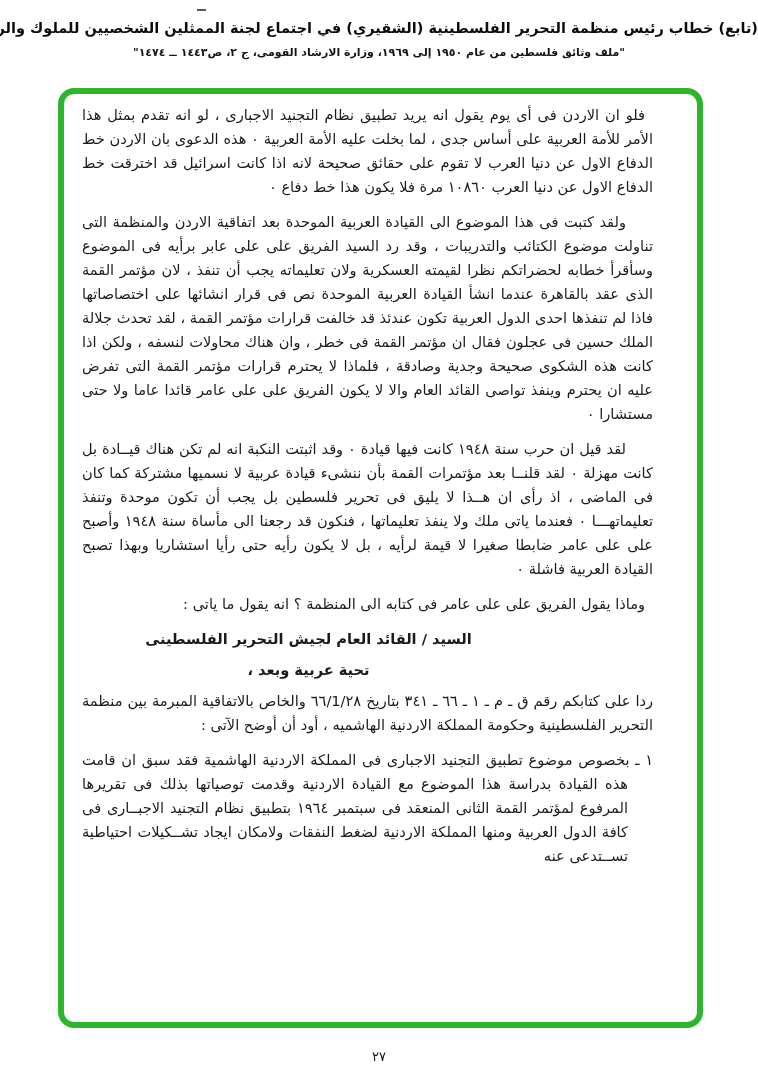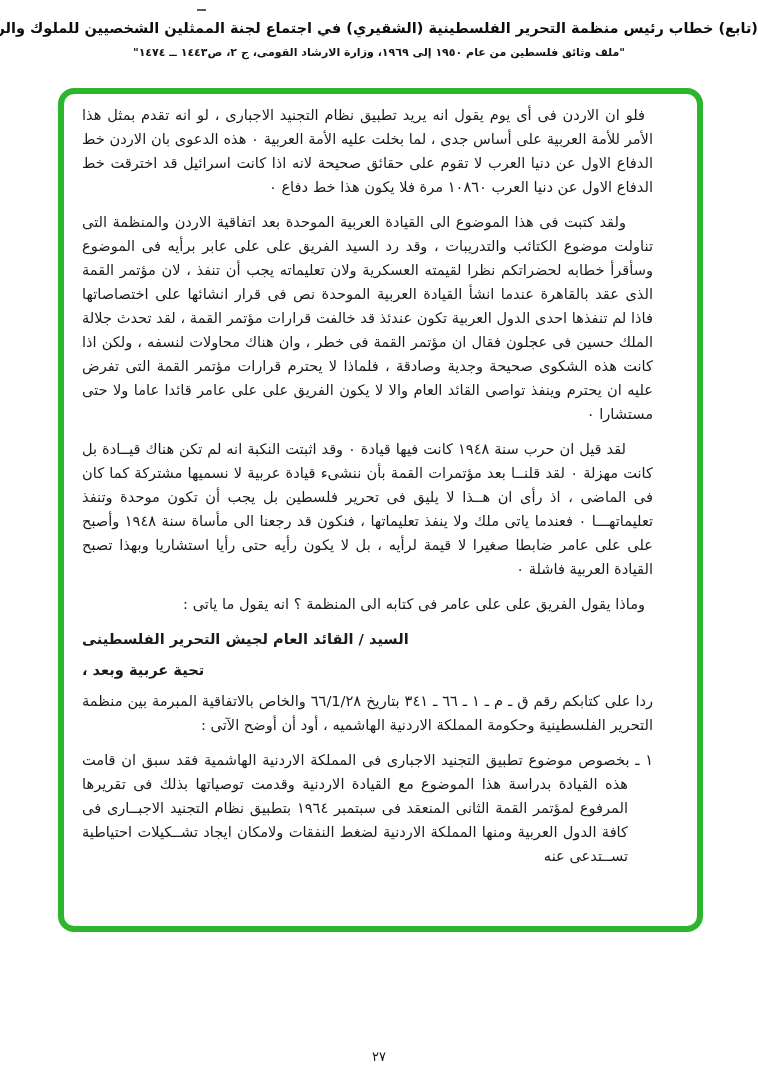--- a/index.html
+++ b/index.html
@@ -40,36 +40,36 @@
     font-size: 11px;
     font-weight: bold;
     white-space: nowrap;
     color: #151515;
   }
   .green-box {
     position: absolute;
     top: 88px;
     left: 58px;
     width: 645px;
-    height: 844px;
+    height: 940px;
     box-sizing: border-box;
     border: 6px solid #2db52d;
     border-radius: 16px;
     padding: 9px 44px 10px 18px;
     overflow: hidden;
     font-size: 14.6px;
     line-height: 24px;
     text-align: justify;
   }
   .green-box p { margin: 0 0 11px 0; }
   .para-sm { text-indent: 8px; }
   .para-ind { text-indent: 27px; }
   .letter-line {
     margin: 0 118px 7px 0 !important;
-    text-align: left;
+    text-align: center;
     font-weight: 600;
   }
   .list-item {
     padding-right: 25px;
     text-indent: -25px;
     margin-bottom: 0 !important;
   }
   .u { text-underline-offset: 2px; }
   .page-number {
     position: absolute;

